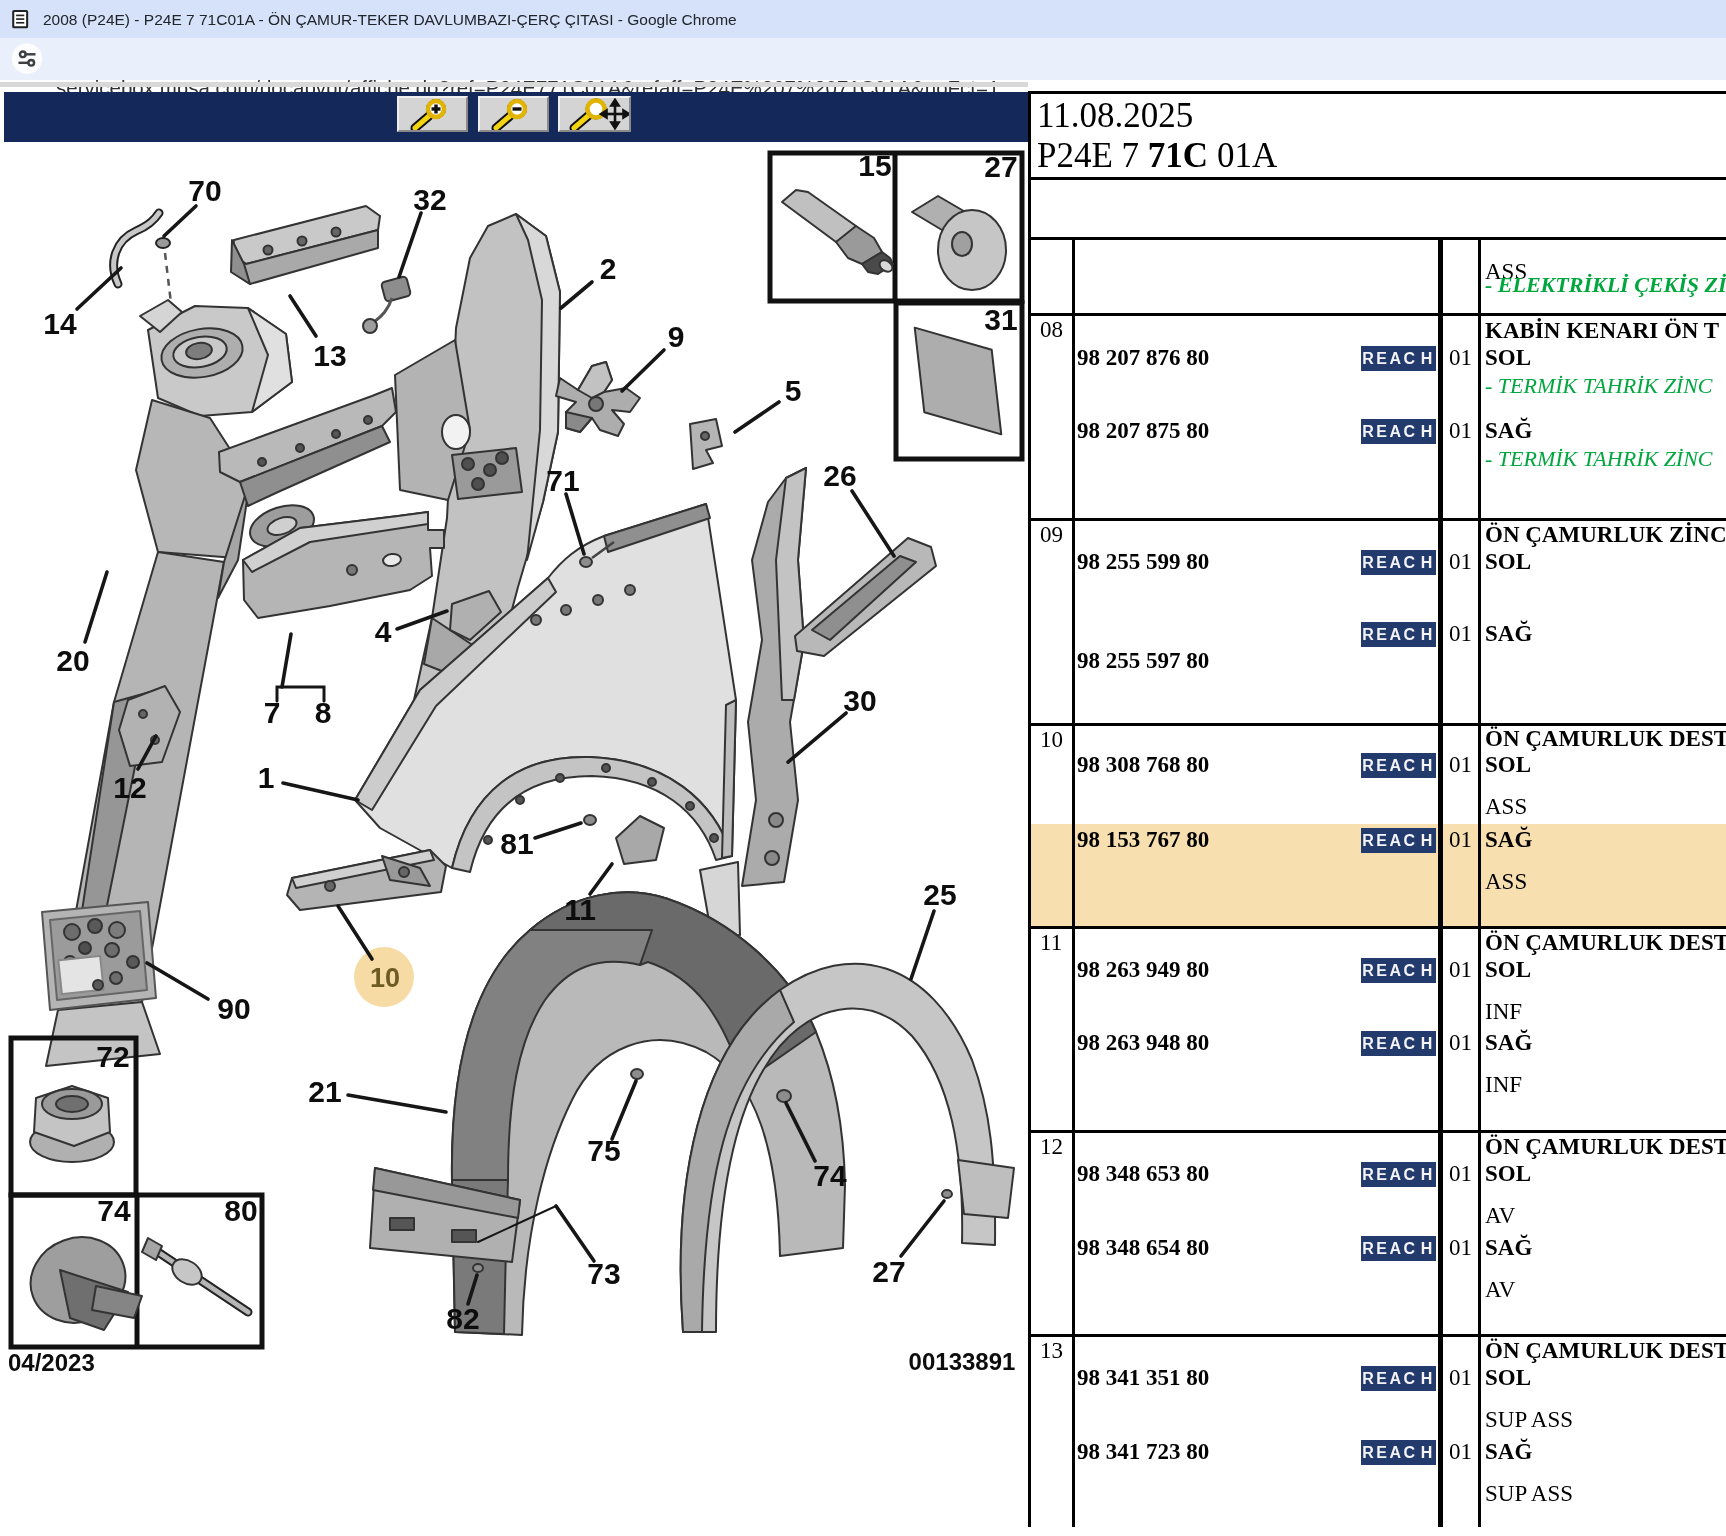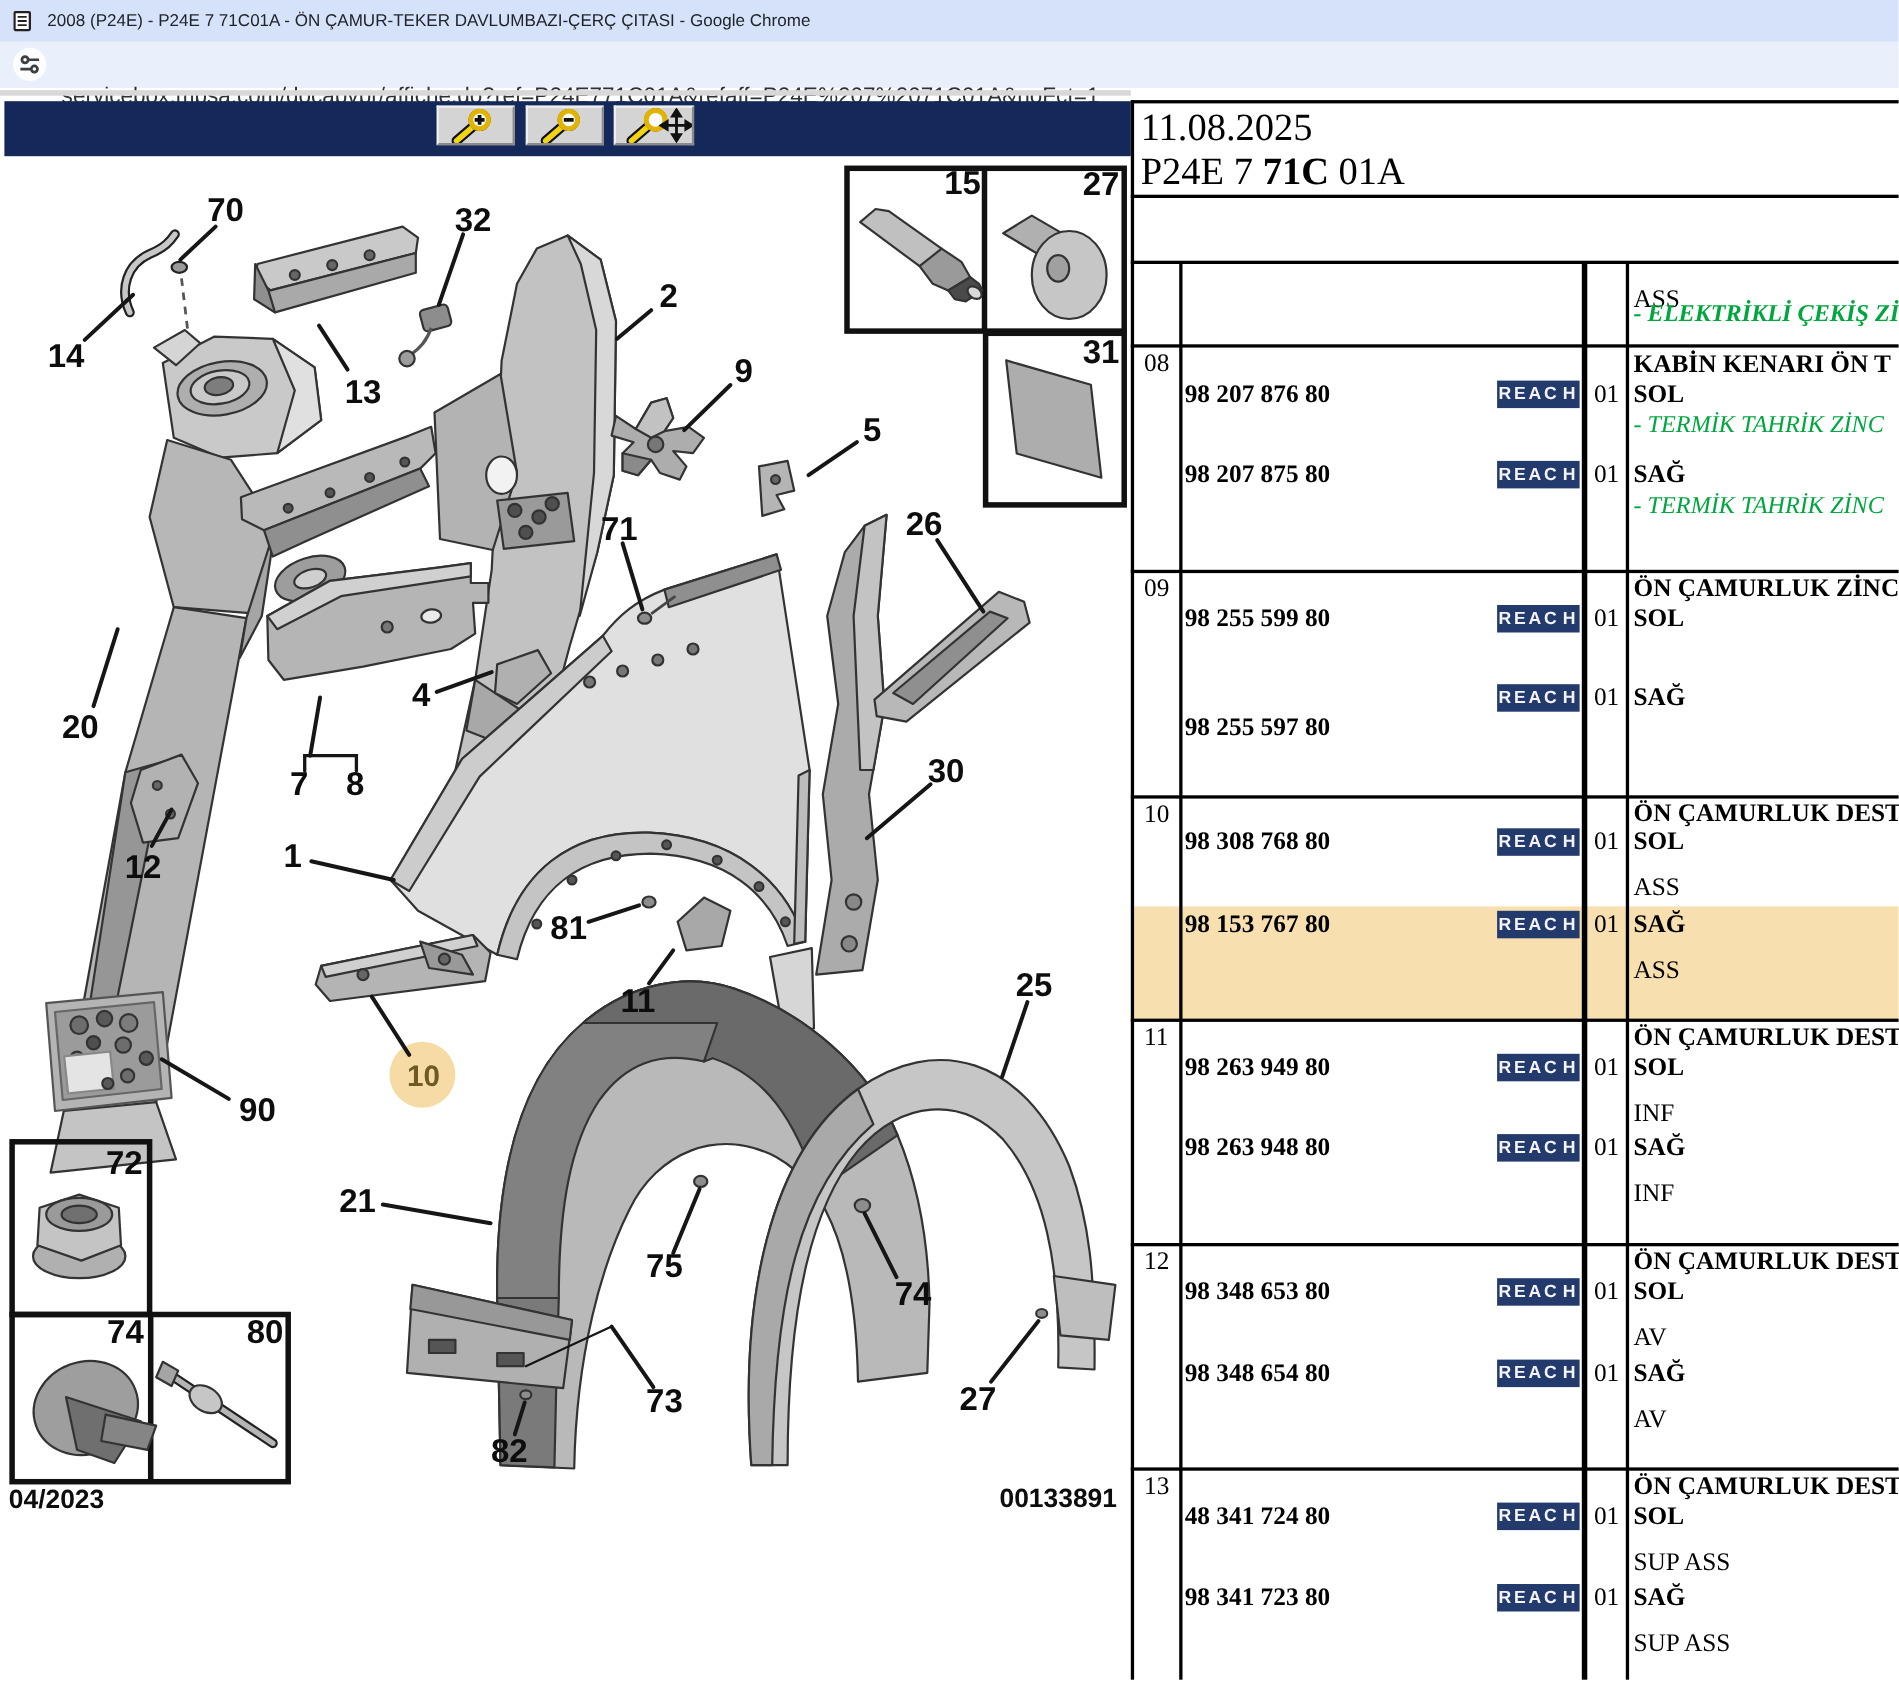--- a/index.html
+++ b/index.html
@@ -410,21 +410,21 @@
 <div class="abs serif b4" style="left:1485px;top:1134px;">ÖN ÇAMURLUK DESTE</div>
 <div class="abs serif b4" style="left:1485px;top:1161px;">SOL</div>
 <div class="abs serif r4" style="left:1485px;top:1188px;">AV</div>
 <div class="abs serif pn" style="left:1077px;top:1235px;">98 348 654 80</div>
 <div class="reach" style="top:1236px;">REAC<span style="margin-left:3px">H</span></div>
 <div class="abs serif rn" style="left:1449px;top:1235px;">01</div>
 <div class="abs serif b4" style="left:1485px;top:1235px;">SAĞ</div>
 <div class="abs serif r4" style="left:1485px;top:1262px;">AV</div>
 
 <div class="abs serif rn" style="left:1040px;top:1338px;">13</div>
-<div class="abs serif pn" style="left:1077px;top:1365px;">48 341 724 80</div>
+<div class="abs serif pn" style="left:1077px;top:1365px;">98 341 351 80</div>
 <div class="reach" style="top:1366px;">REAC<span style="margin-left:3px">H</span></div>
 <div class="abs serif rn" style="left:1449px;top:1365px;">01</div>
 <div class="abs serif b4" style="left:1485px;top:1338px;">ÖN ÇAMURLUK DESTE</div>
 <div class="abs serif b4" style="left:1485px;top:1365px;">SOL</div>
 <div class="abs serif r4" style="left:1485px;top:1392px;">SUP ASS</div>
 <div class="abs serif pn" style="left:1077px;top:1439px;">98 341 723 80</div>
 <div class="reach" style="top:1440px;">REAC<span style="margin-left:3px">H</span></div>
 <div class="abs serif rn" style="left:1449px;top:1439px;">01</div>
 <div class="abs serif b4" style="left:1485px;top:1439px;">SAĞ</div>
 <div class="abs serif r4" style="left:1485px;top:1466px;">SUP ASS</div>

